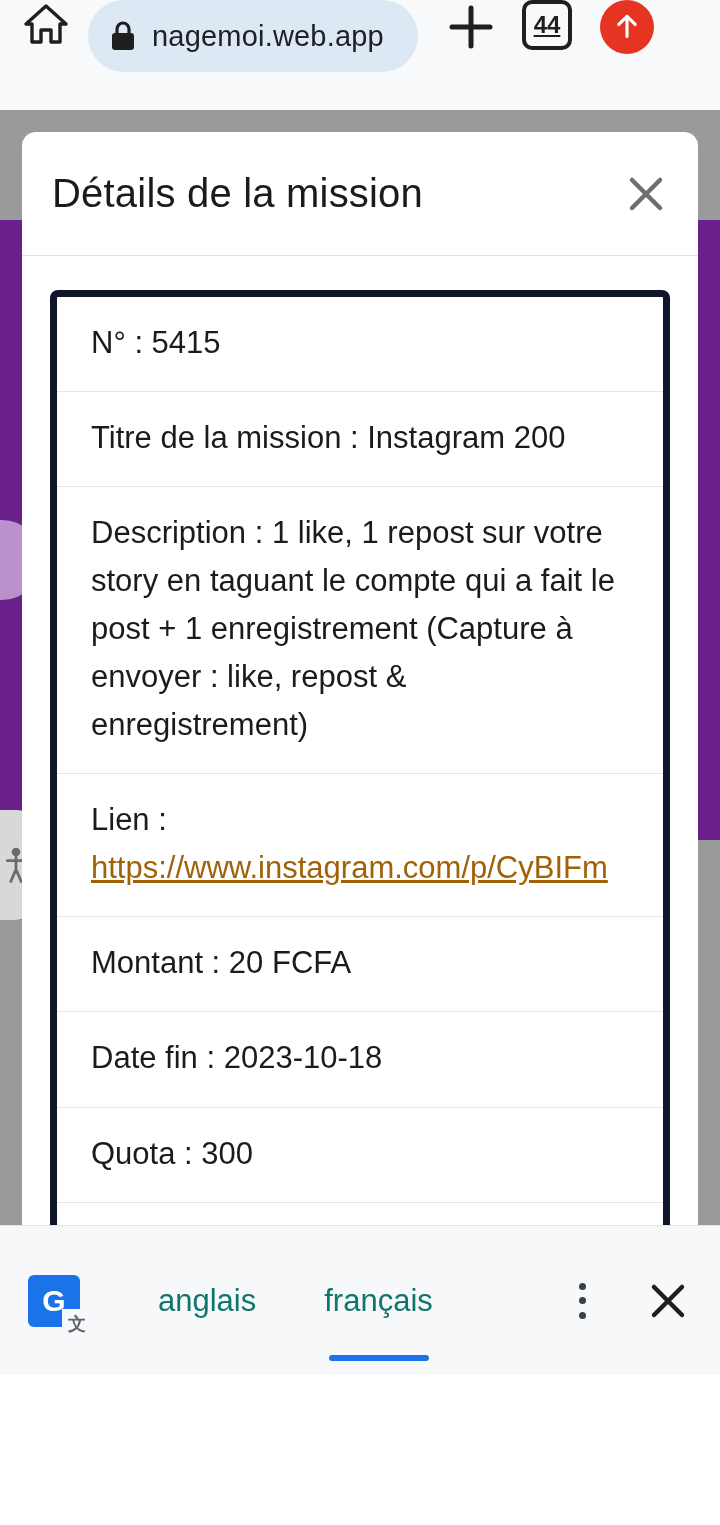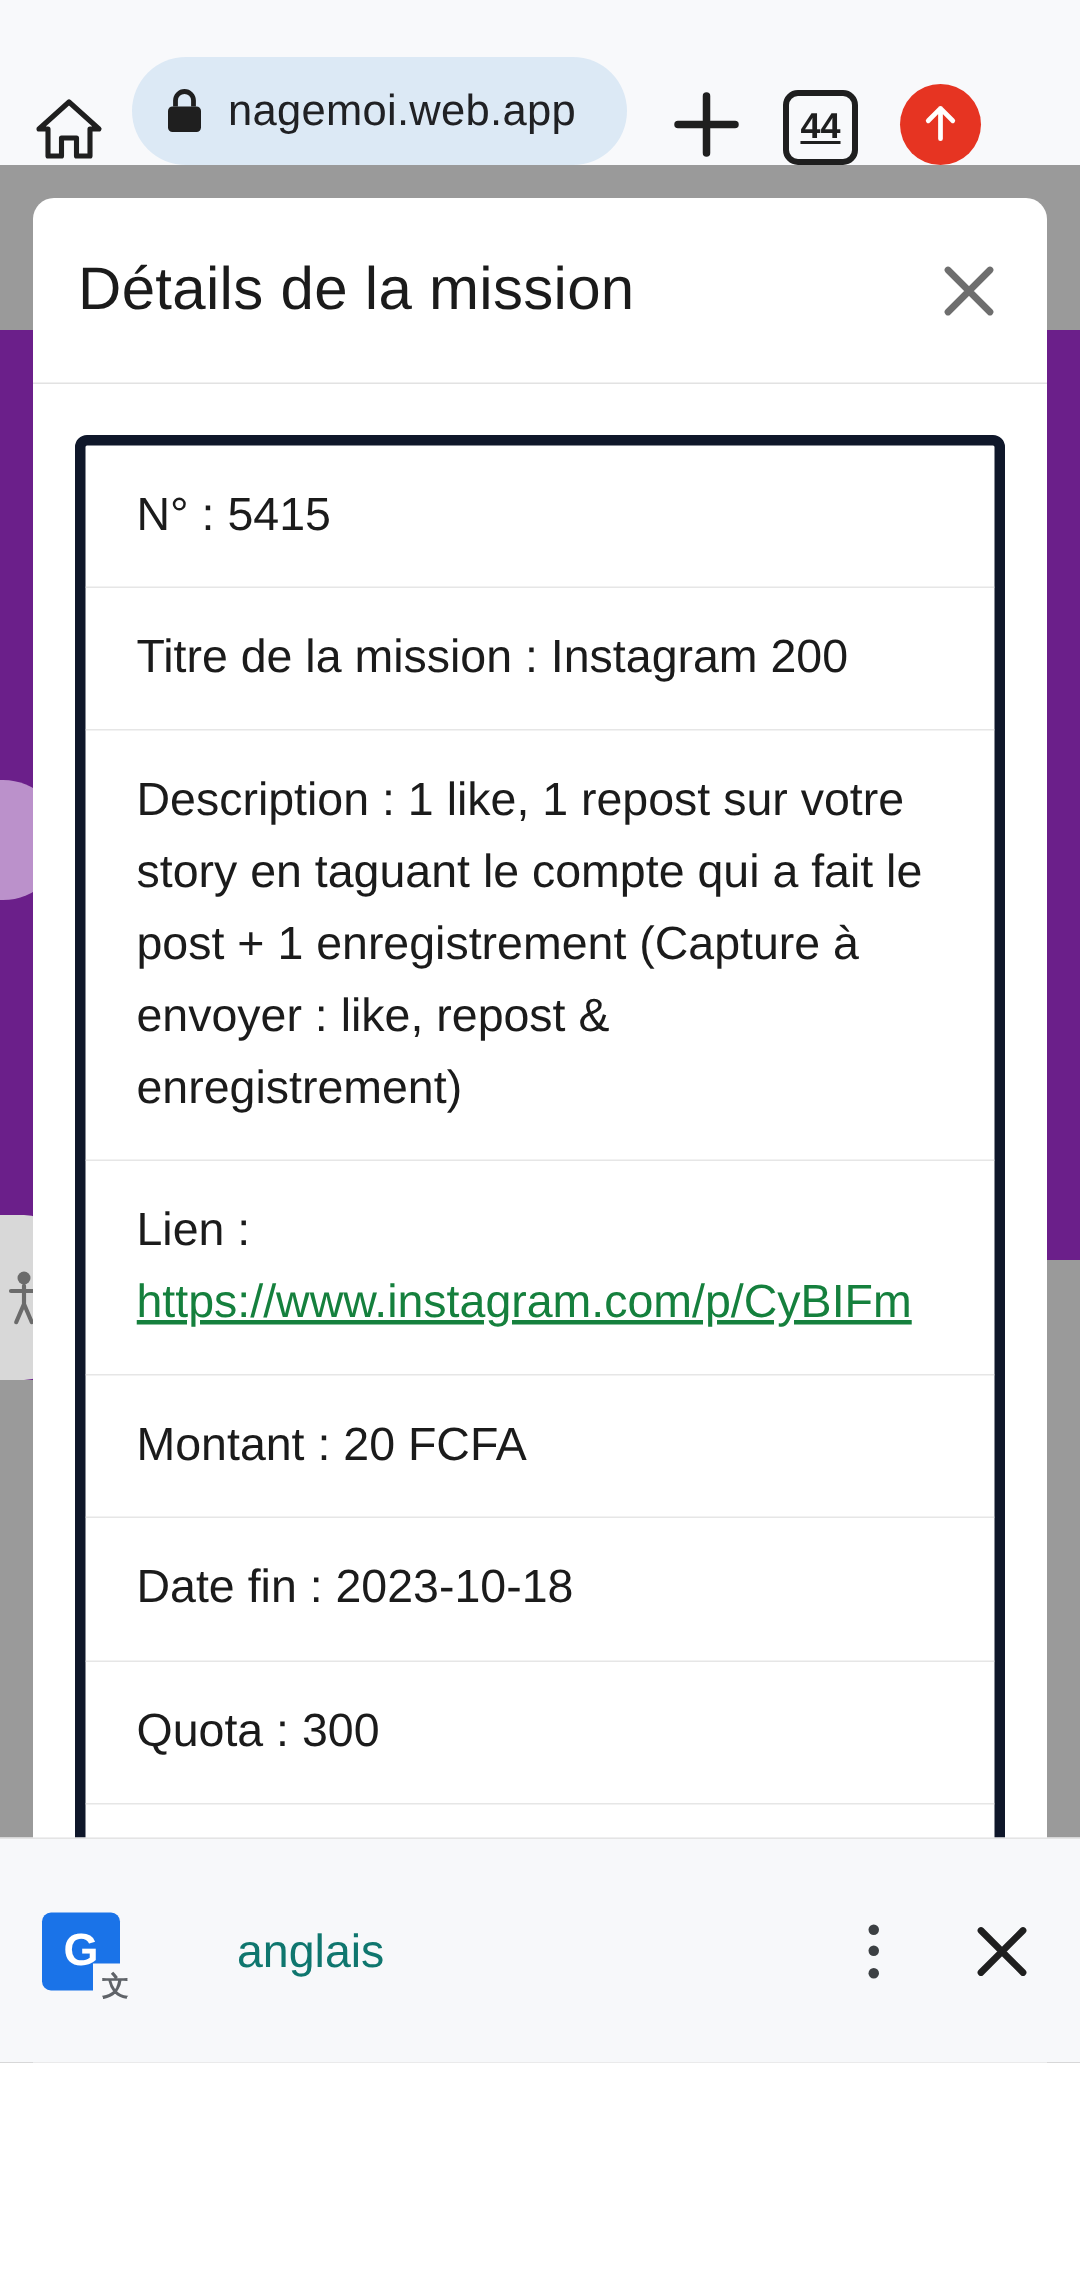--- a/index.html
+++ b/index.html
@@ -9,21 +9,21 @@
     font-family: "Liberation Sans", sans-serif;
     background: #ffffff;
     overflow: hidden;
   }
 
   
   .browser-bar {
     height: 110px;
     background: #f8f9fb;
     display: flex;
-    align-items: flex-end;
+    align-items: flex-start;
     padding: 0 22px;
     gap: 18px;
   }
   .home-icon { width: 48px; height: 48px; flex: 0 0 auto; }
   .url-pill {
     flex: 0 1 auto;
     width: 330px;
     height: 72px;
     background: #dce9f5;
     border-radius: 36px;
@@ -131,21 +131,21 @@
     padding: 22px 34px 24px 34px;
     border-bottom: 1px solid #e6e6e6;
     font-size: 31px;
     line-height: 1.55;
     color: #1b1b1b;
   }
   .detail-row:last-child { border-bottom: none; }
   .detail-row.link-row {
   }
   .link-row a {
-    color: #15803d;
+    color: #a16207;
     text-decoration: underline;
     white-space: nowrap;
     display: block;
     overflow: hidden;
     text-overflow: clip;
   }
 
   
   .hscroll {
     margin: 22px 2px 0 2px;
@@ -297,20 +297,24 @@
       </div>
     </div>
 
   </div>
 
   <div class="translate-bar">
     <div class="g-translate-icon">
       G<span class="sub">文</span>
     </div>
     <div class="lang-btn first">anglais</div>
+    <div class="lang-btn second">
+      <span>français</span>
+      <span class="lang-underline"></span>
+    </div>
     <div class="spacer"></div>
     <div class="kebab">
       <span></span>
         <span></span>
         <span></span>
     </div>
     <div class="tr-close">
       <svg viewBox="0 0 48 48" width="48" height="48">
           <path d="M10 10 L38 38 M38 10 L10 38" stroke="#1f1f1f" stroke-width="4.5" stroke-linecap="round"></path>
         </svg>

